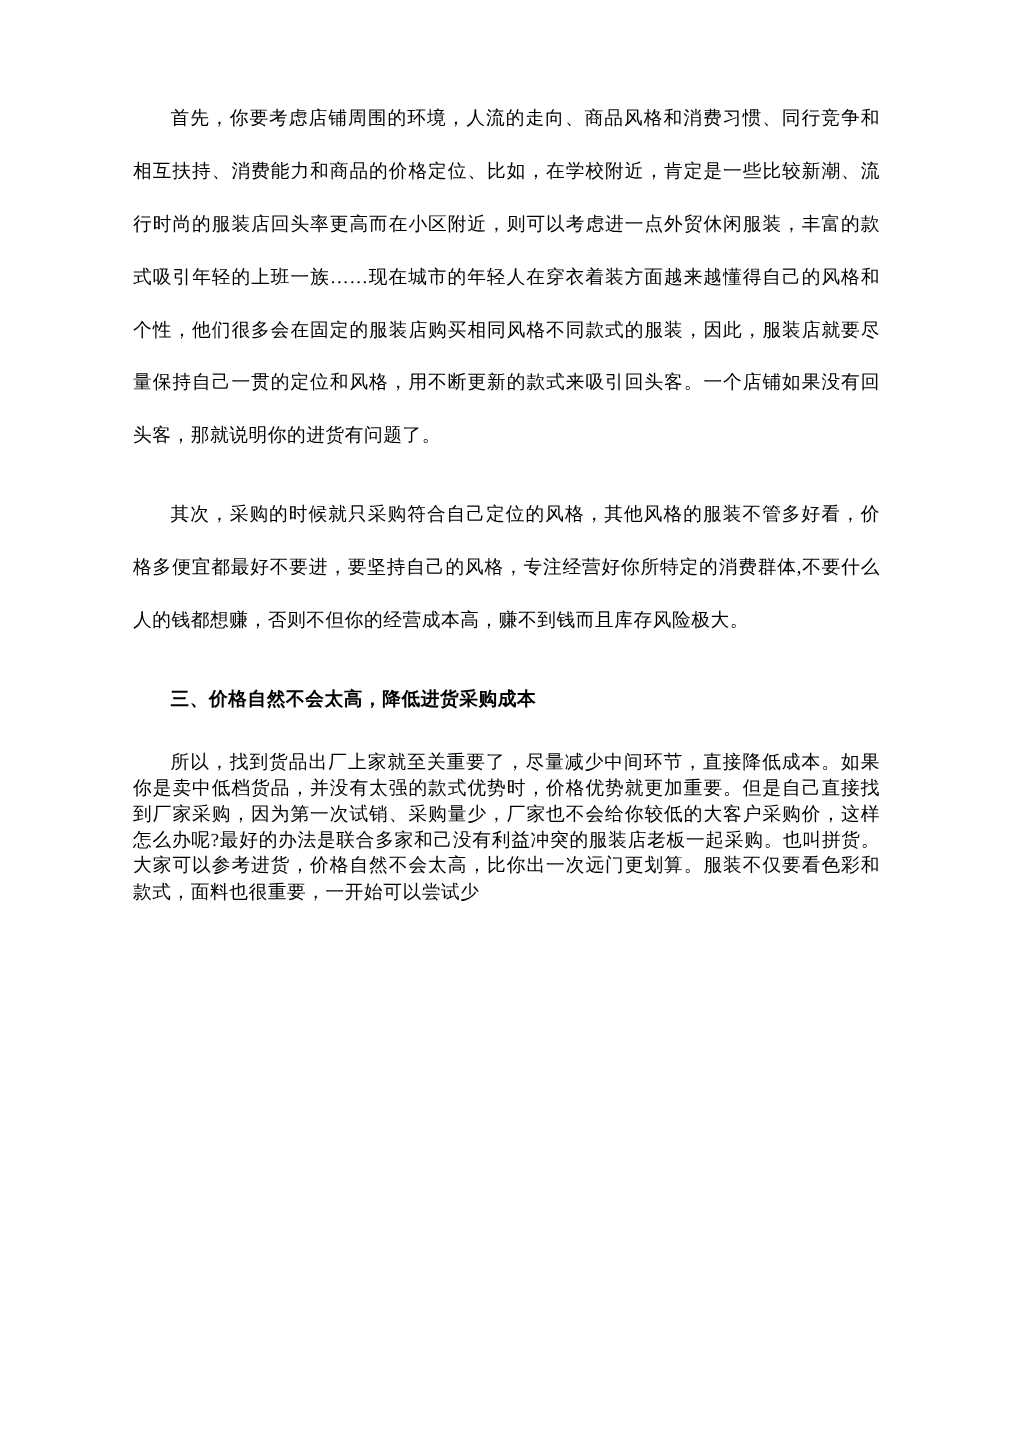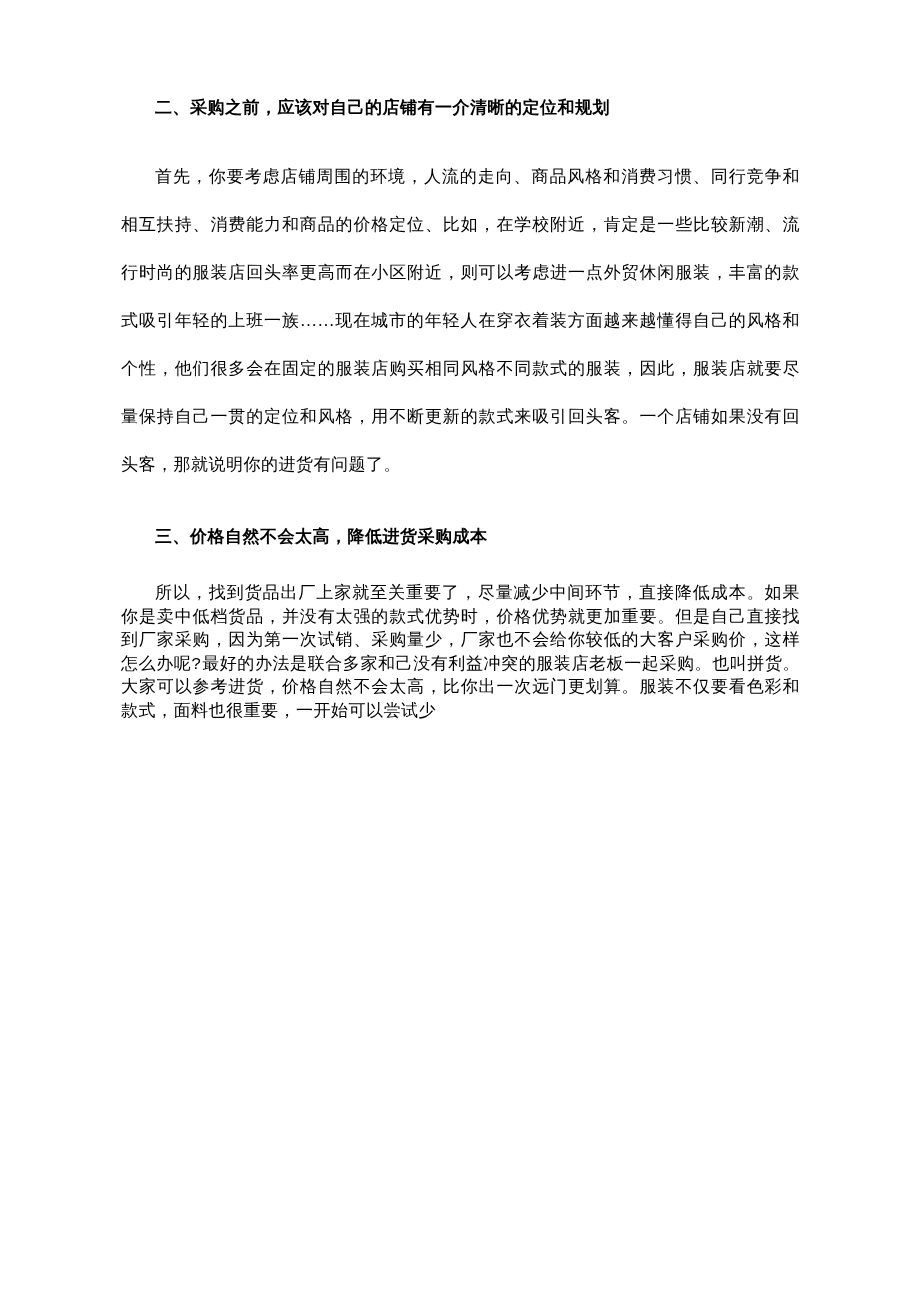--- a/index.html
+++ b/index.html
@@ -35,31 +35,30 @@
     line-height: 48px;
     text-indent: 2em;
     text-align: justify;
     letter-spacing: 0.5px;
     margin: 0 0 24px 0;
   }
   .para-tight {
     line-height: 23.5px;
     margin-top: 10px;
     margin-bottom: 16px;
-    font-family: Liberation Mono, monospace;
   }
 </style>
 </head>
 <body>
 
 <div class="page">
 
-  <h2 class="heading">二、采购之前，应该对自己的店铺有一介清晰的定位和规划</h2>
 
   <p class="para">首先，你要考虑店铺周围的环境，人流的走向、商品风格和消费习惯、同行竞争和相互扶持、消费能力和商品的价格定位、比如，在学校附近，肯定是一些比较新潮、流行时尚的服装店回头率更高而在小区附近，则可以考虑进一点外贸休闲服装，丰富的款式吸引年轻的上班一族……现在城市的年轻人在穿衣着装方面越来越懂得自己的风格和个性，他们很多会在固定的服装店购买相同风格不同款式的服装，因此，服装店就要尽量保持自己一贯的定位和风格，用不断更新的款式来吸引回头客。一个店铺如果没有回头客，那就说明你的进货有问题了。</p>
 
+  <p class="para">其次，采购的时候就只采购符合自己定位的风格，其他风格的服装不管多好看，价格多便宜都最好不要进，要坚持自己的风格，专注经营好你所特定的消费群体,不要什么人的钱都想赚，否则不但你的经营成本高，赚不到钱而且库存风险极大。</p>
 
   <h2 class="heading">三、价格自然不会太高，降低进货采购成本</h2>
 
 
   <p class="para para-tight">所以，找到货品出厂上家就至关重要了，尽量减少中间环节，直接降低成本。如果你是卖中低档货品，并没有太强的款式优势时，价格优势就更加重要。但是自己直接找到厂家采购，因为第一次试销、采购量少，厂家也不会给你较低的大客户采购价，这样怎么办呢?最好的办法是联合多家和己没有利益冲突的服装店老板一起采购。也叫拼货。大家可以参考进货，价格自然不会太高，比你出一次远门更划算。服装不仅要看色彩和款式，面料也很重要，一开始可以尝试少</p>
 
 </div>
 
 </body></html>

